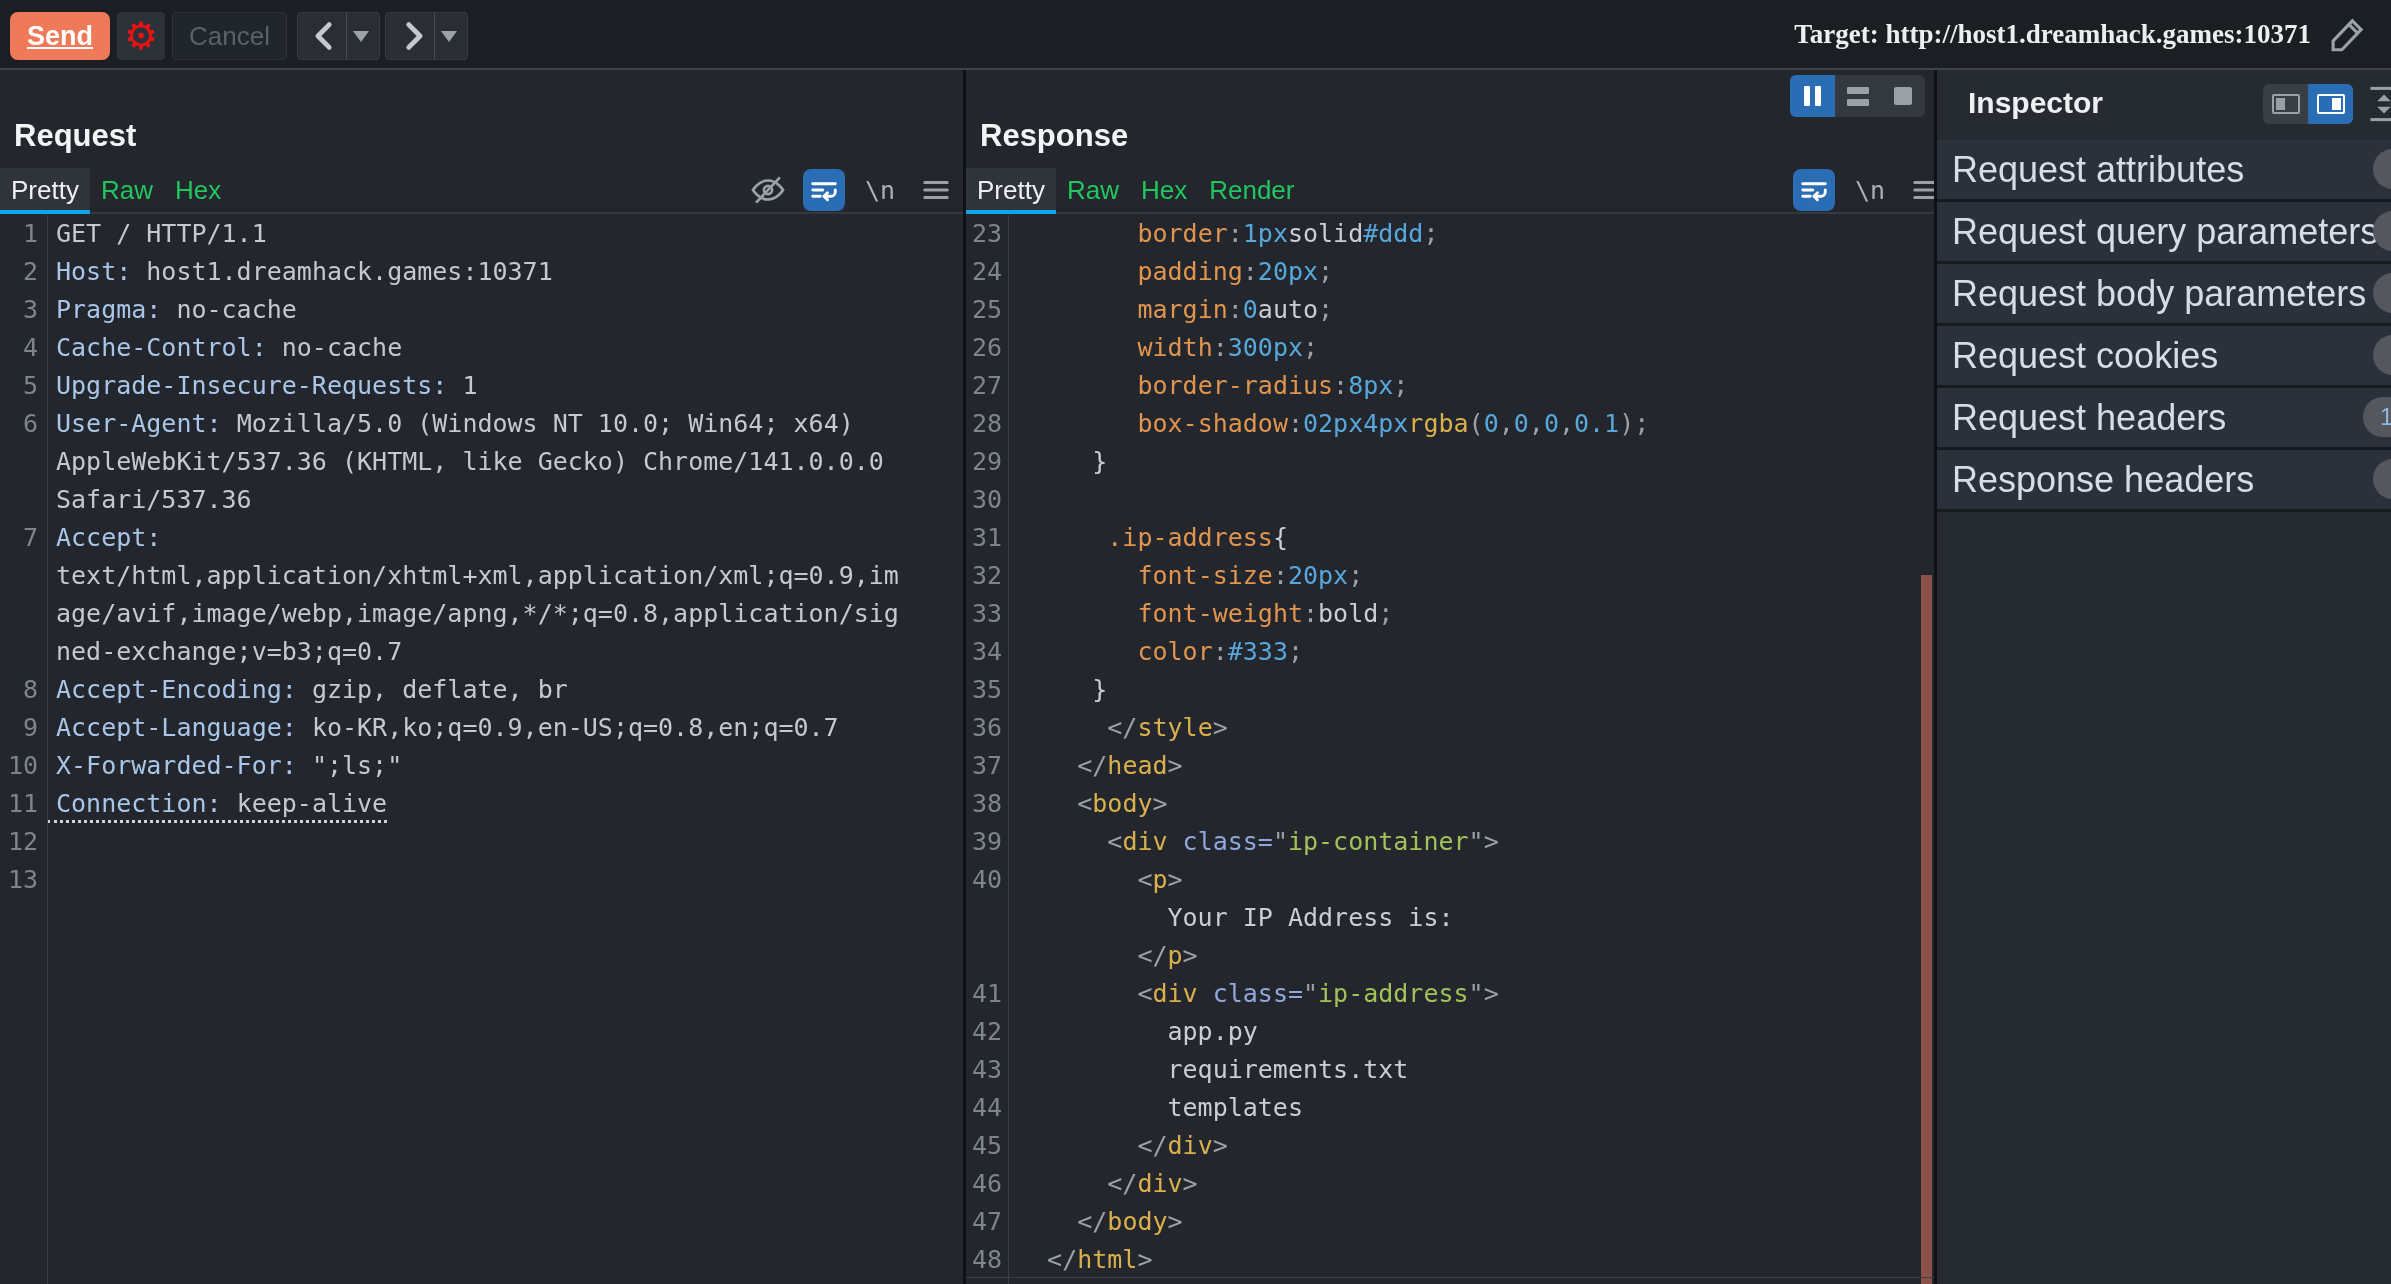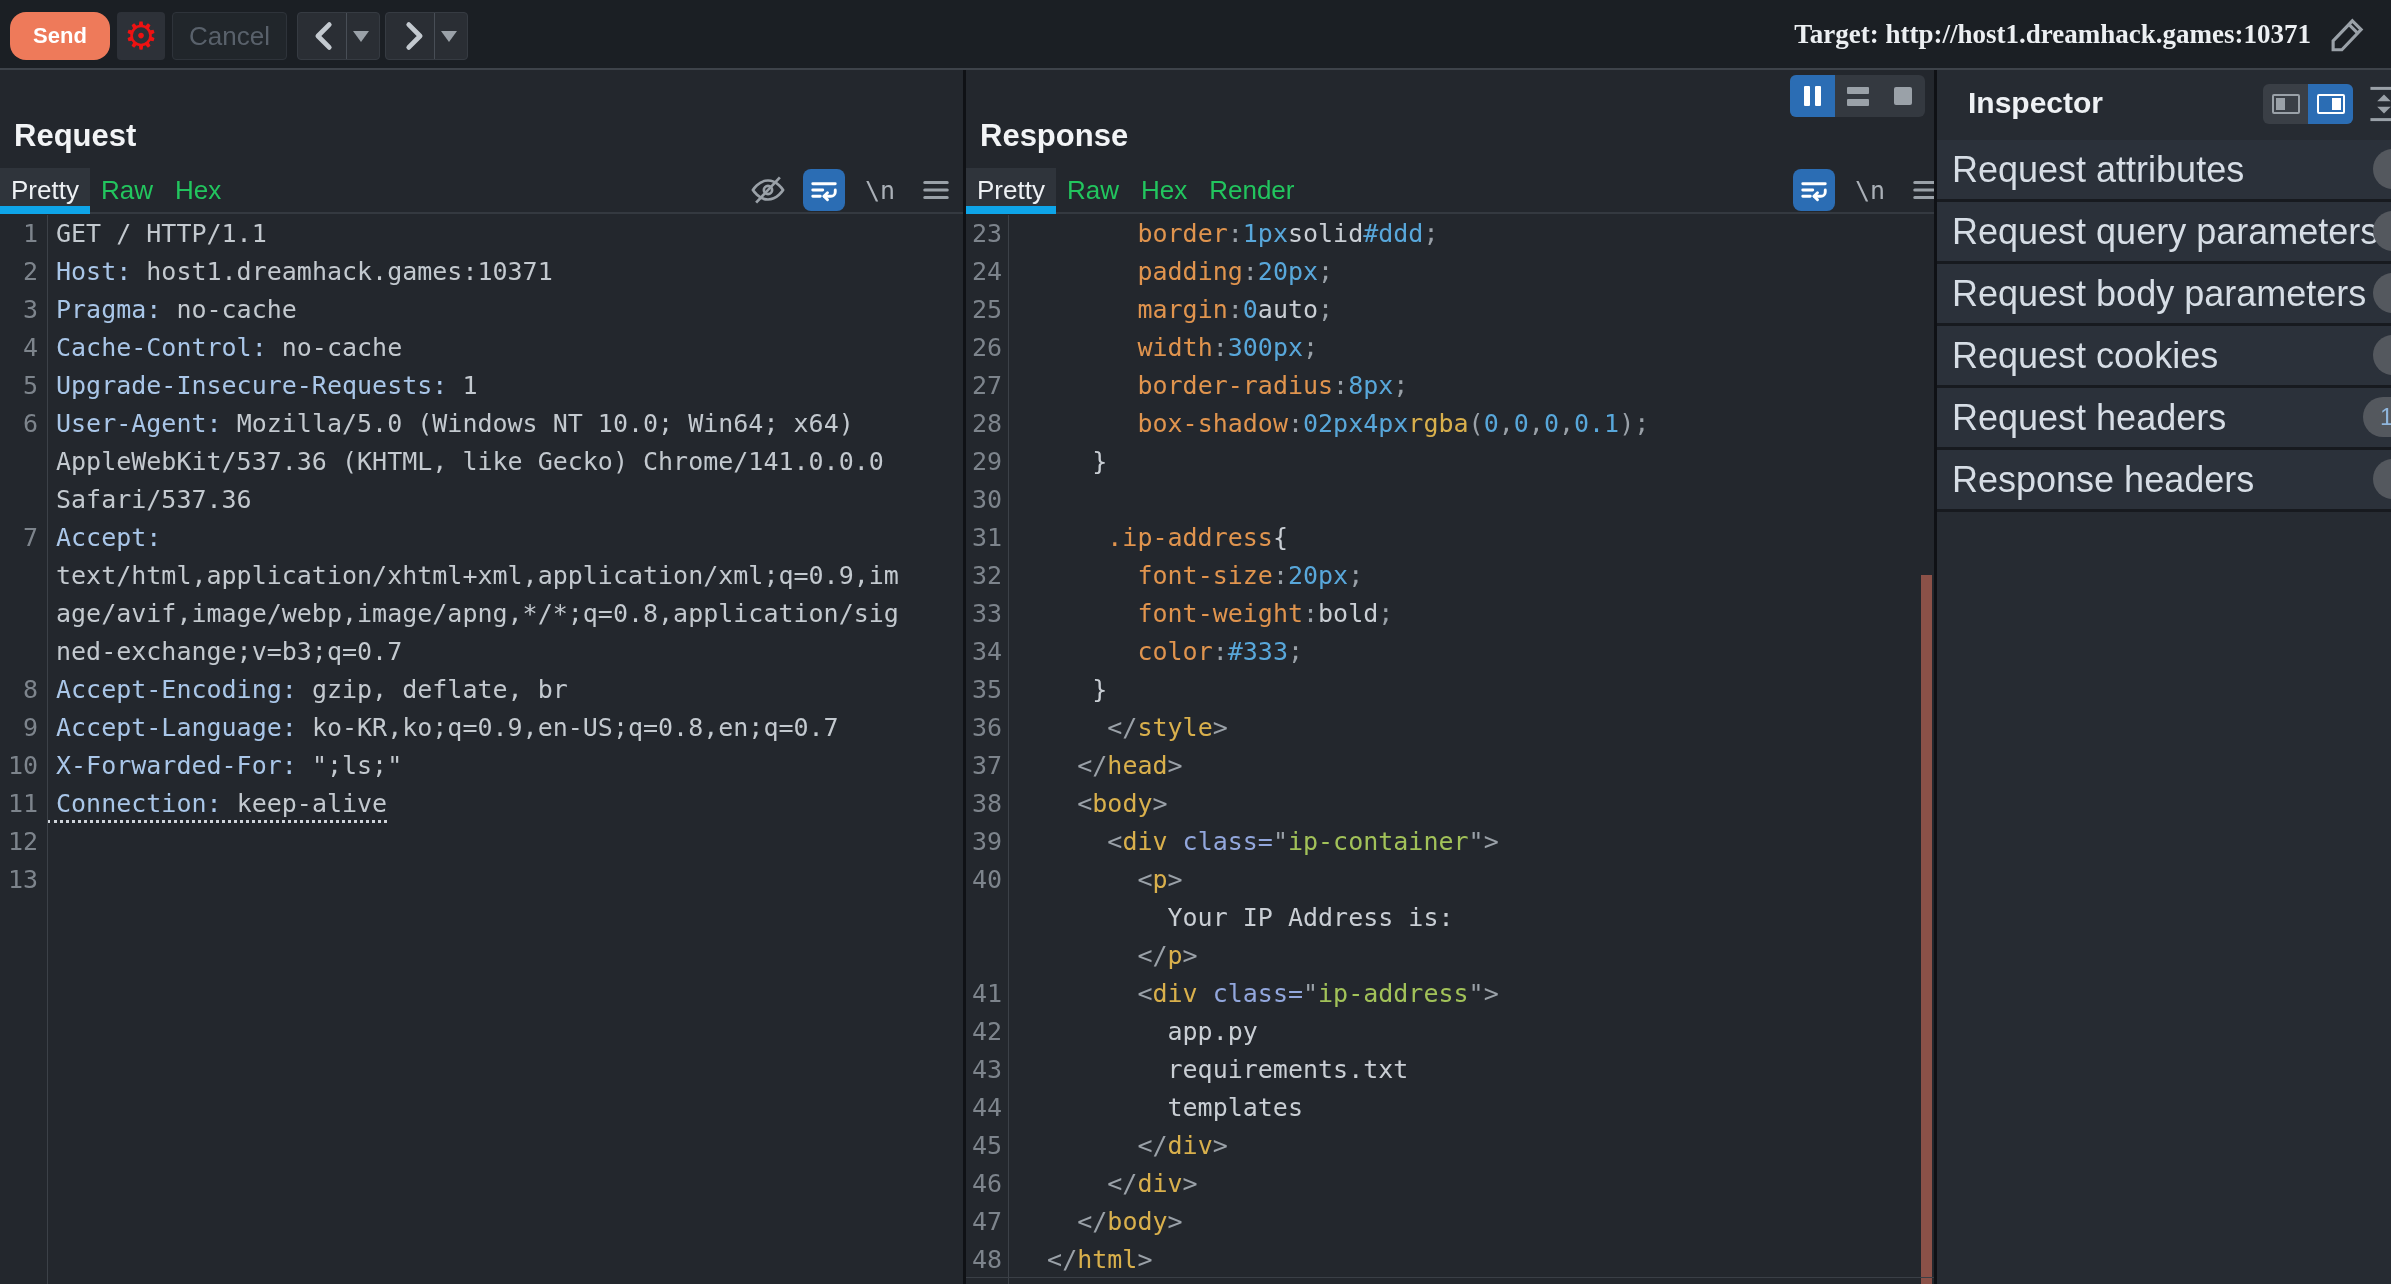--- a/index.html
+++ b/index.html
@@ -4,40 +4,40 @@
 <style>
   html,body{margin:0;padding:0;}
   body{
     width:2391px;height:1284px;position:relative;overflow:hidden;
     background:#1e2227;font-family:"Liberation Sans",sans-serif;
     -webkit-font-smoothing:antialiased;
   }
   
   .toolbar{position:absolute;left:0;top:0;width:2391px;height:70px;background:#1b1f24;border-bottom:2px solid #3e434a;box-sizing:border-box;}
   .tbtn{position:absolute;top:12px;height:48px;box-sizing:border-box;display:flex;align-items:center;justify-content:center;border-radius:4px;cursor:default;}
-  .btn-send{left:10px;width:100px;background:#ee7a5a;border-radius:16px;color:#ffffff;font-weight:bold;font-size:22px;}
+  .btn-send{left:10px;width:100px;background:#ee7a5a;border-radius:8px;color:#ffffff;font-weight:bold;font-size:27px;text-decoration:underline;}
   .btn-gear{left:117px;width:48px;background:#2d3138;font-size:38px;color:#ee1212;line-height:1;}
   .btn-cancel{left:172px;width:115px;background:#21262b;border:1px solid #2e333a;color:#59616b;font-size:26px;}
   .btn-nav{background:#2a2e34;border:1px solid #363b42;}
   .btn-prev{left:297px;width:83px;}
   .btn-next{left:385px;width:83px;}
   .btn-nav .chev{width:34px;height:34px;display:block;}
   .btn-nav .vsep{width:1px;height:46px;background:#484e56;margin:0 6px 0 4px;}
   .tri-down{width:0;height:0;border-left:8px solid transparent;border-right:8px solid transparent;border-top:11px solid #9aa1a8;}
   .target-wrap{position:absolute;right:22px;top:0;height:68px;display:flex;align-items:center;gap:16px;}
   .target-text{color:#eceff2;font-size:27px;font-weight:700;white-space:pre;font-family:Liberation Serif, serif;}
   .pencil{width:42px;height:42px;}
   
   .vdiv{position:absolute;top:70px;bottom:0;width:3px;background:#0f1115;}
   .panel{position:absolute;top:70px;bottom:0;background:#23272d;text-decoration:underline;}
   .panel-title{position:absolute;left:14px;top:48px;font-size:31px;font-weight:700;color:#f2f4f6;}
   .tabs{position:absolute;left:0;top:98px;height:46px;display:flex;}
   .tabline{position:absolute;left:0;right:0;top:142px;height:2px;background:#343940;}
   .tab{height:46px;line-height:44px;padding:0 11px;font-size:26px;color:#22c55e;box-sizing:border-box;}
-  .tab.active{background:#2f343b;color:#eef1f4;border-bottom:8px solid #0ea5e9;}
+  .tab.active{background:#2f343b;color:#eef1f4;border-bottom:4px solid #0ea5e9;}
   .icon-cluster{position:absolute;top:98px;height:44px;display:flex;align-items:center;gap:14px;}
   .icon-box{width:42px;height:42px;display:flex;align-items:center;justify-content:center;}
   .wrap-btn{background:#2b6db4;border-radius:8px;}
   .nl-label{font-family:"DejaVu Sans Mono",monospace;font-size:25px;color:#aab0b7;}
   
   .code-area{position:absolute;left:0;right:0;top:145px;bottom:0;font-family:"DejaVu Sans Mono",monospace;font-size:25px;}
   .gutterline{position:absolute;top:0;bottom:0;width:1px;background:#3c4148;}
   .code-row{display:flex;height:38px;line-height:38px;white-space:pre;}
   .ln{display:inline-block;text-align:right;color:#7d848c;flex:none;}
   .req .ln{width:38px;padding-right:9px;}

